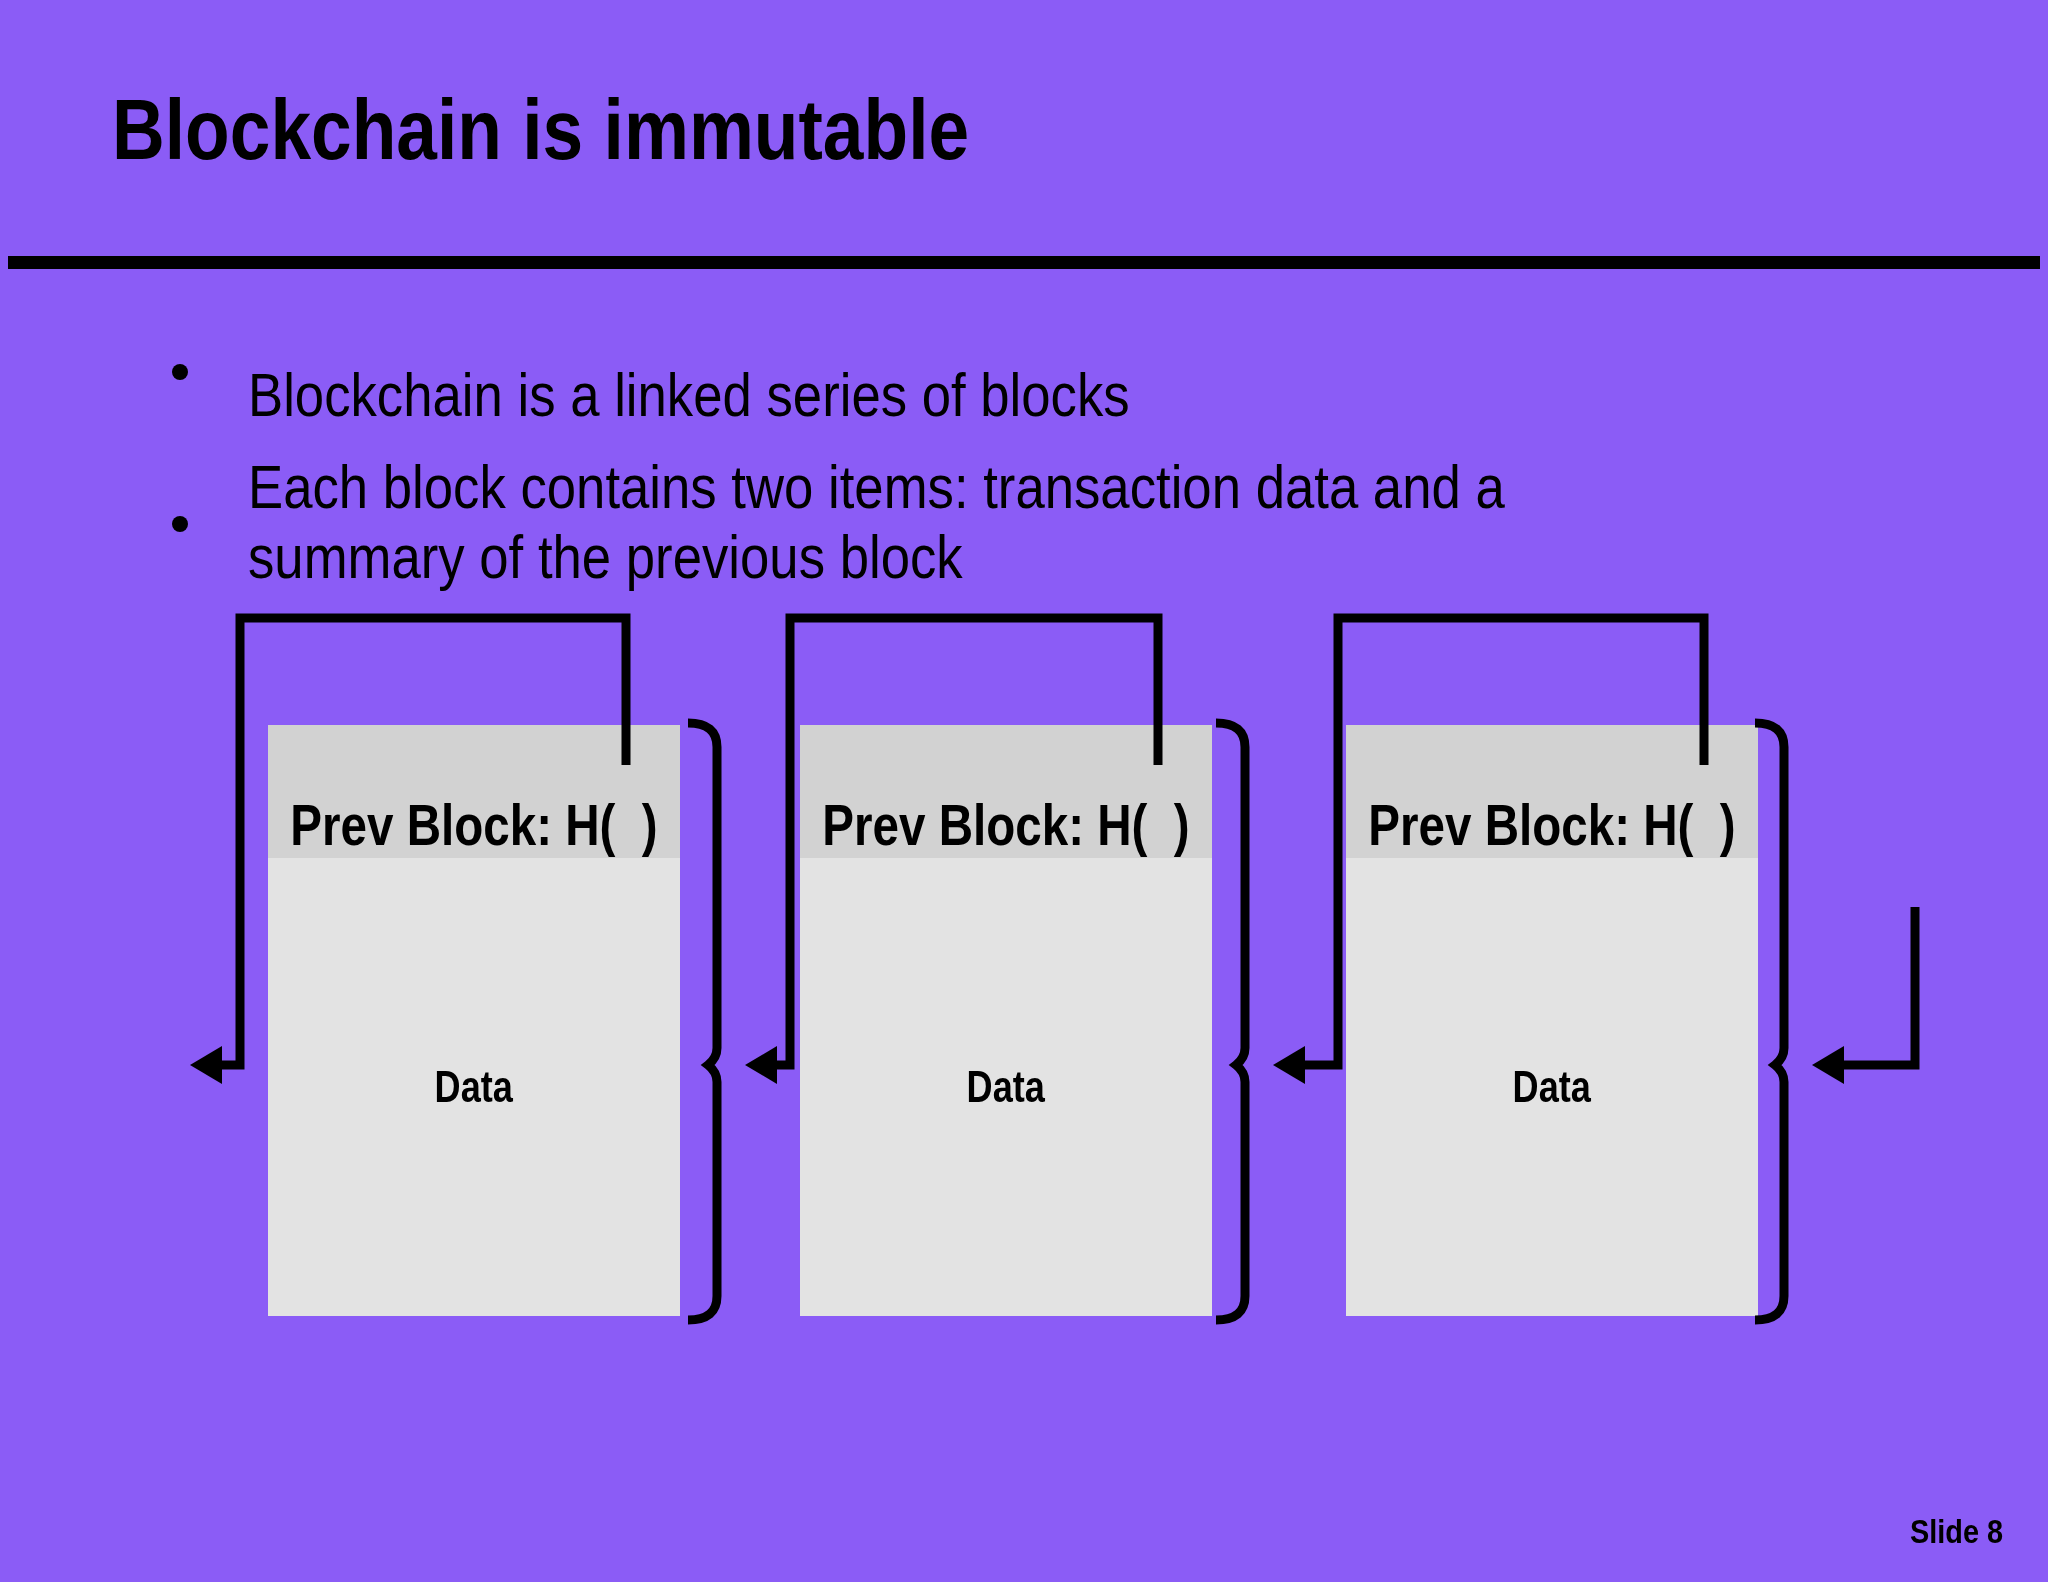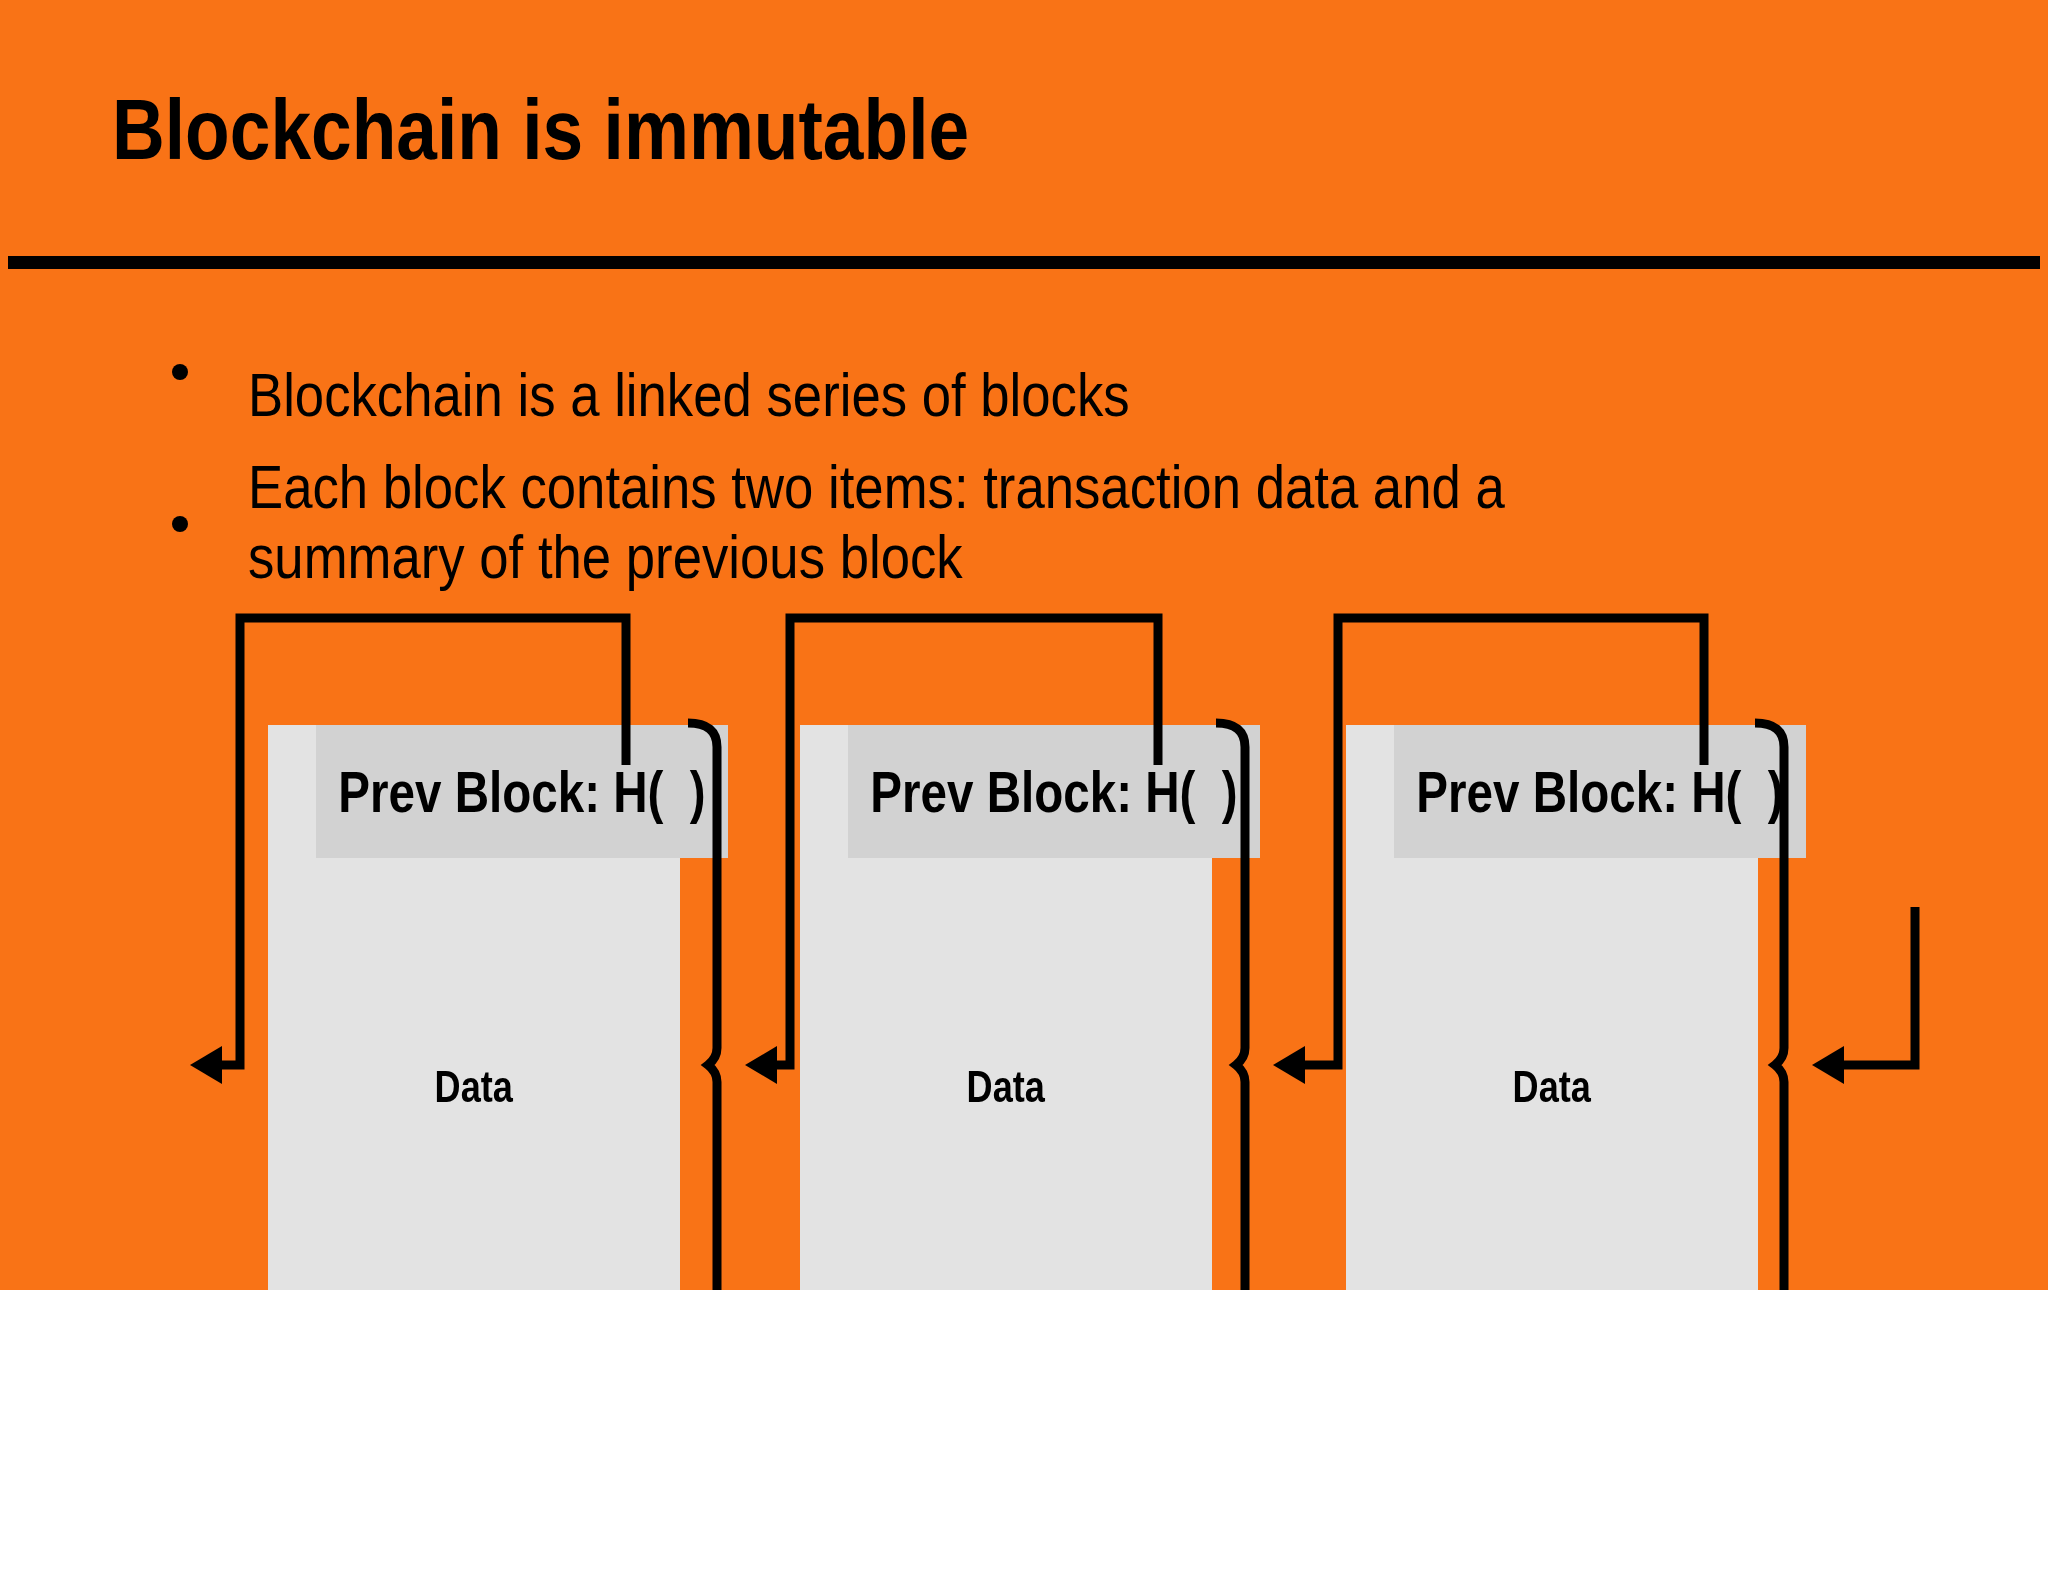--- a/index.html
+++ b/index.html
@@ -1,19 +1,19 @@
 <!DOCTYPE html>
 <html style="--header-color: #d2d2d2; --body-color: #e3e3e3; --line-color: #000000;"><head>
 <meta charset="utf-8">
 <style>
   html,body{margin:0;padding:0;background:#ffffff;}
   .slide{
     position:relative;
-    width:2048px;height:1290px;
-    background:#f97316;
+    width:2048px;height:1582px;
+    background:#8b5cf6;
     overflow:hidden;
     font-family:"Liberation Sans","DejaVu Sans",sans-serif;
     color:#000;
   }
   .narrow{display:inline-block;transform:scaleX(0.85);transform-origin:left center;white-space:nowrap;}
   .narrow-c{display:inline-block;transform:scaleX(0.82);transform-origin:center center;white-space:pre;}
 
   .title{
     position:absolute;left:112px;top:86px;
     font-size:86px;font-weight:bold;line-height:1.0;
@@ -33,22 +33,22 @@
   .b3{top:1336px;}
   .emph{font-weight:bold;font-style:italic;}
 
   .block{
     position:absolute;top:725px;width:412px;height:591px;
     background:var(--body-color,#e3e3e3);
   }
   .block-header{
     position:absolute;left:0;top:0;width:100%;height:133px;
     background:var(--header-color,#d2d2d2);
-    display:flex;align-items:center;justify-content:center;
-    font-size:58px;font-weight:bold;margin-left:48px;
+    display:flex;align-items:flex-end;justify-content:center;
+    font-size:58px;font-weight:bold;
   }
   .block-body{
     position:absolute;left:0;top:133px;width:100%;height:458px;
     display:flex;align-items:center;justify-content:center;
     font-size:44px;font-weight:bold;
   }
   .blk1{left:268px;}
   .blk2{left:800px;}
   .blk3{left:1346px;}
 

